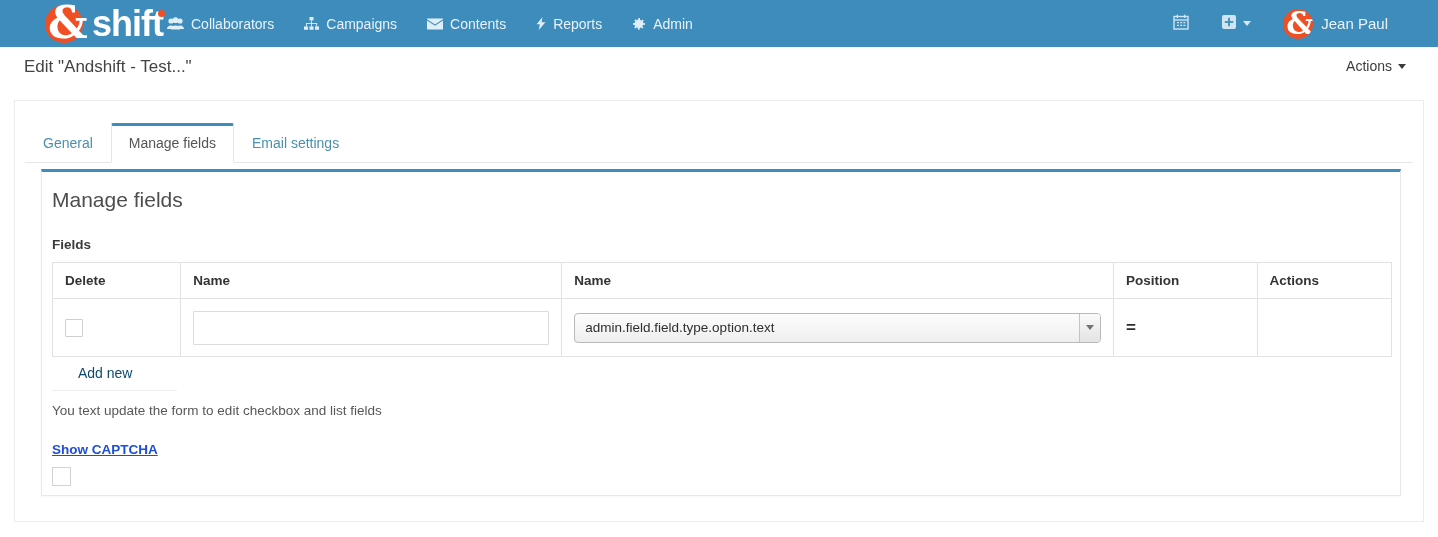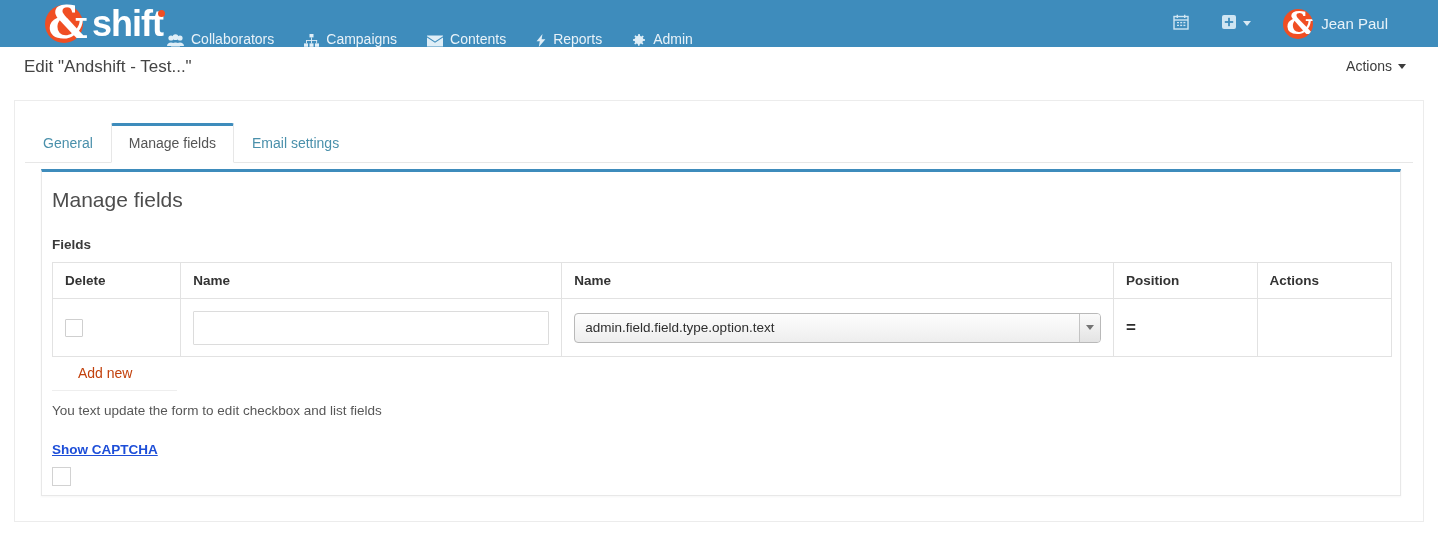--- a/index.html
+++ b/index.html
@@ -62,21 +62,21 @@
     position: absolute;
     left: 113px; top: 10px;
     width: 7px; height: 7px;
     border-radius: 50%;
     background: #f04e23;
   }
 
   .nav-items { display: flex; align-items: center; height: 47px; }
   .nav-item {
     display: flex;
-    align-items: flex-end;
+    align-items: center;
     gap: 7px;
     padding: 0 15px;
     height: 47px;
     color: #e8f2f8;
     font-size: 14px;
     cursor: pointer;
     text-decoration: none;
   }
   .nav-icon { display: inline-flex; align-items: center; }
   .nav-icon svg { display: block; }
@@ -319,21 +319,21 @@
   }
 
   .add-new-wrap {
     margin: 0 0 0 10px;
     width: 125px;
     border-bottom: 1px solid #eeeeee;
     padding: 7px 0 8px 26px;
   }
   .add-new {
     font-size: 14px;
-    color: #c2410c;
+    color: #0c4a6e;
     cursor: pointer;
     text-decoration: none;
   }
   .hint-text {
     margin: 12px 0 0 10px;
     font-size: 13.5px;
     color: #575757;
   }
   .captcha-label {
     margin: 24px 0 0 10px;

